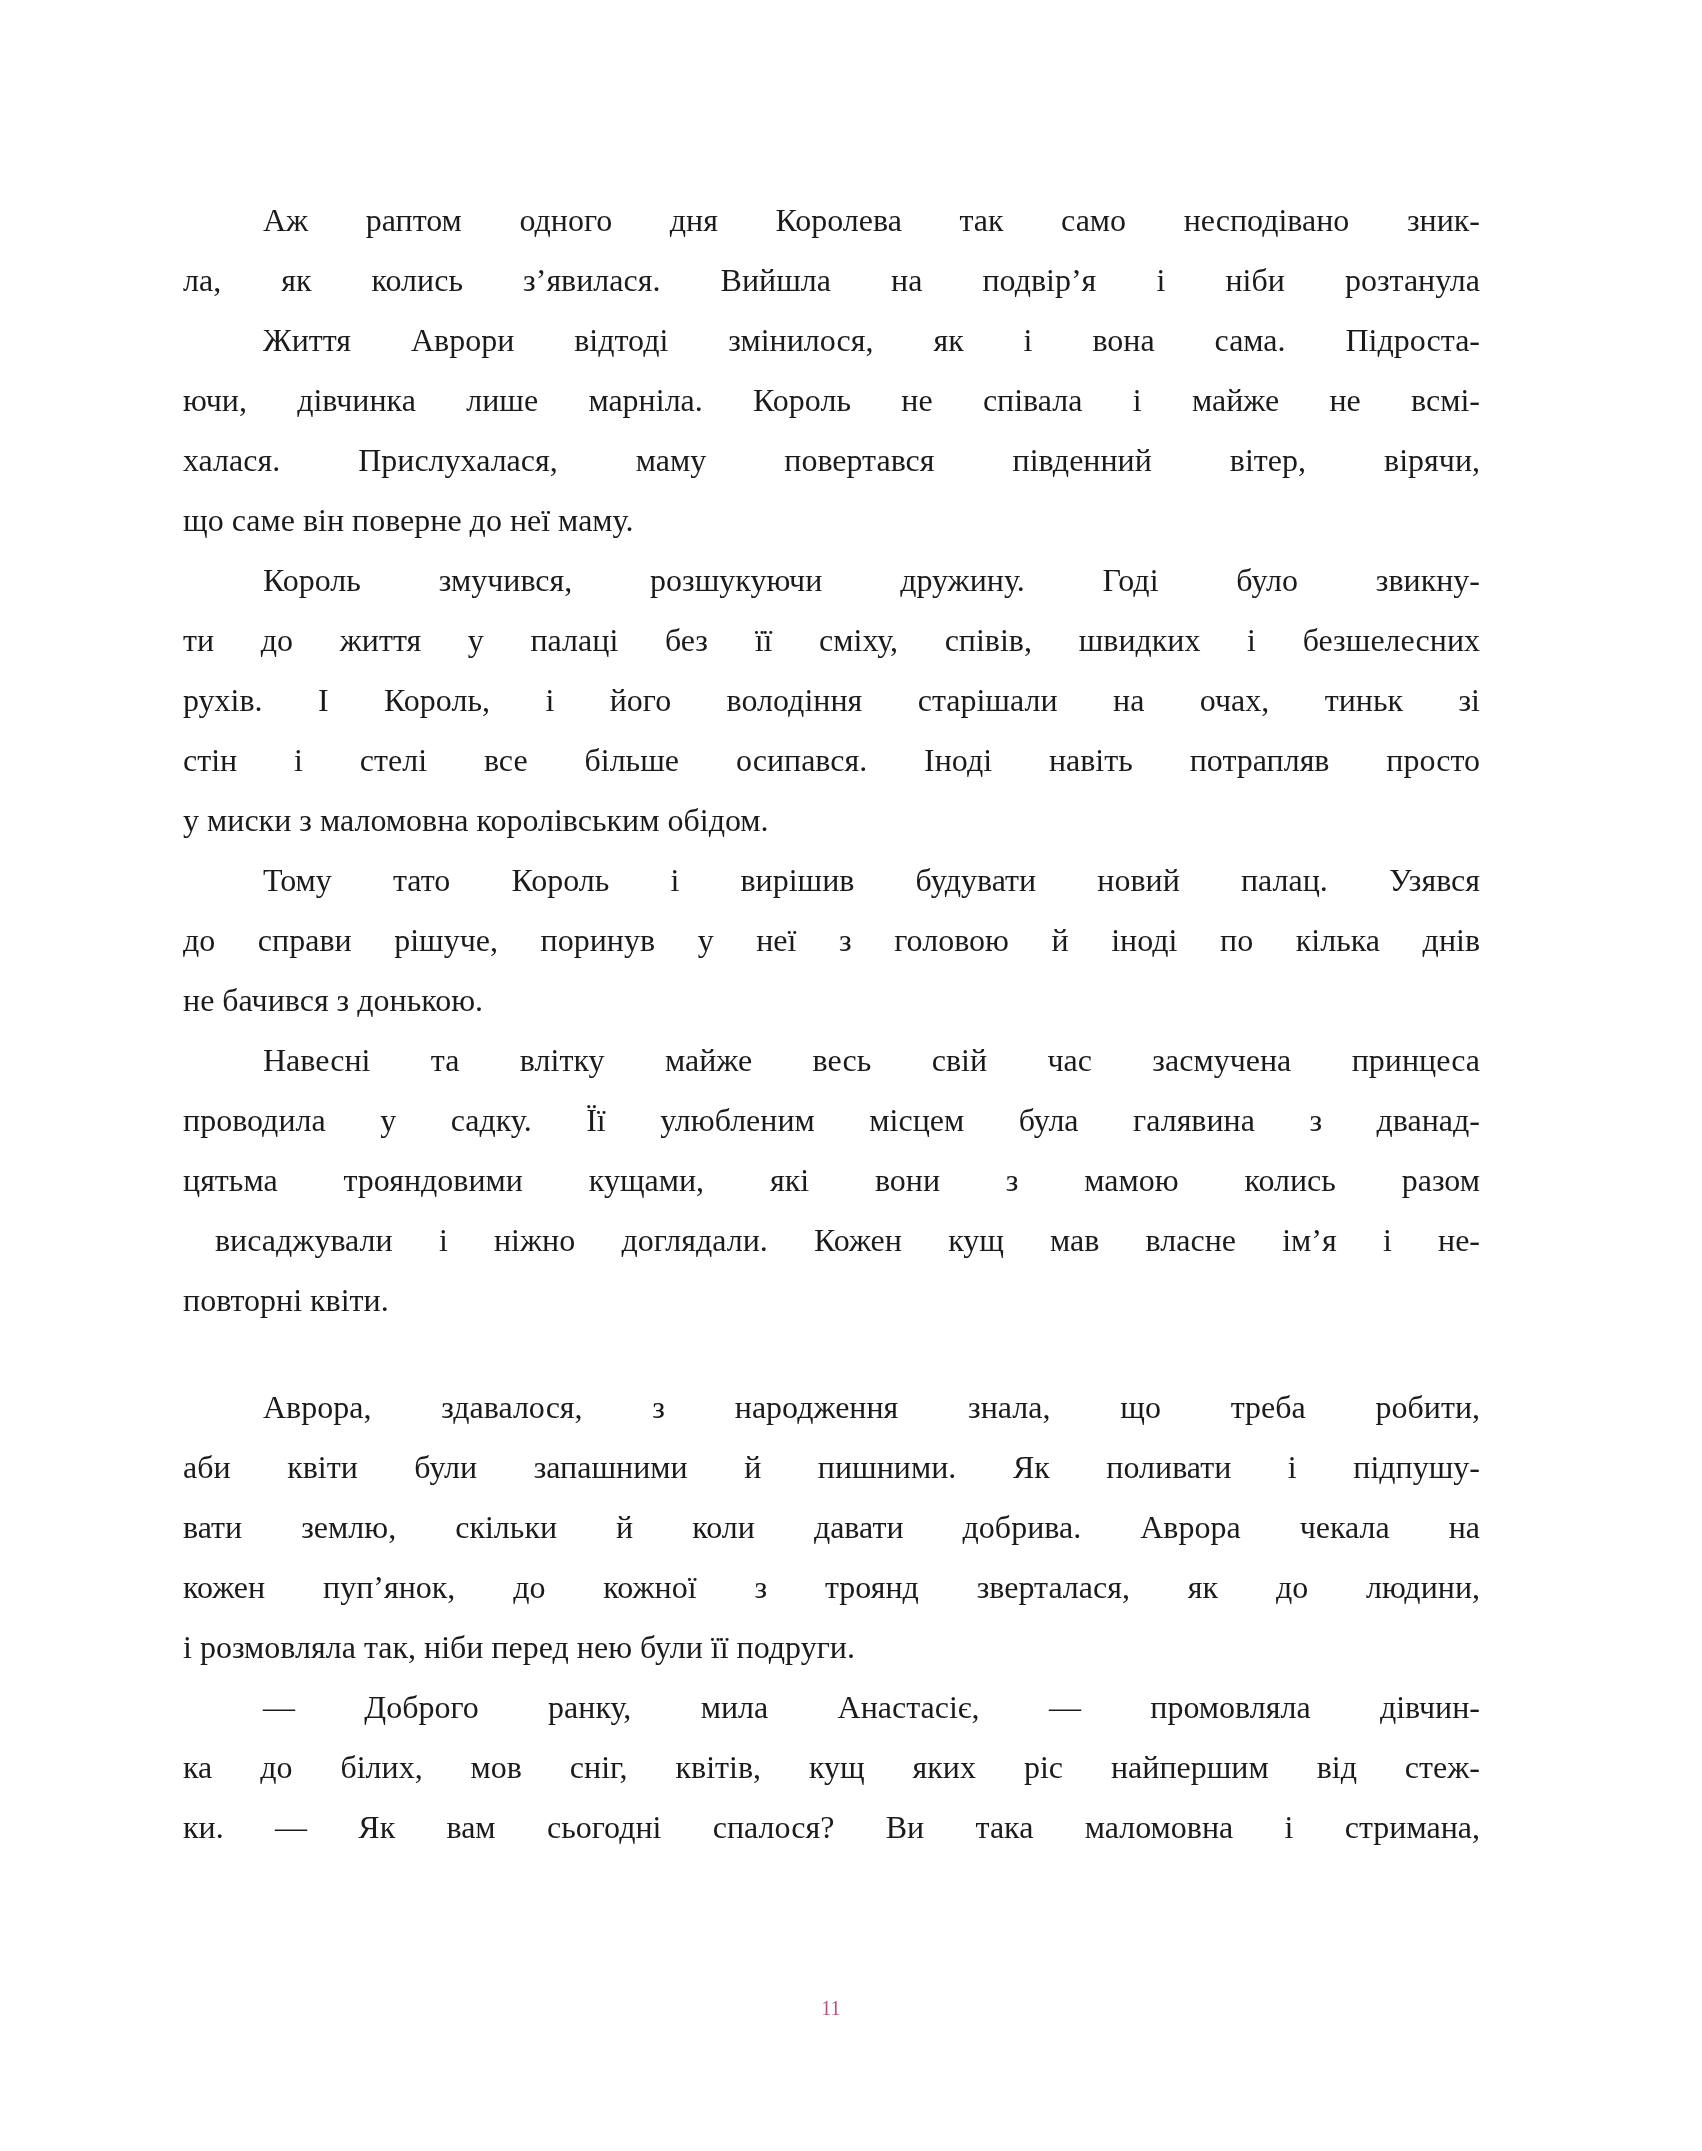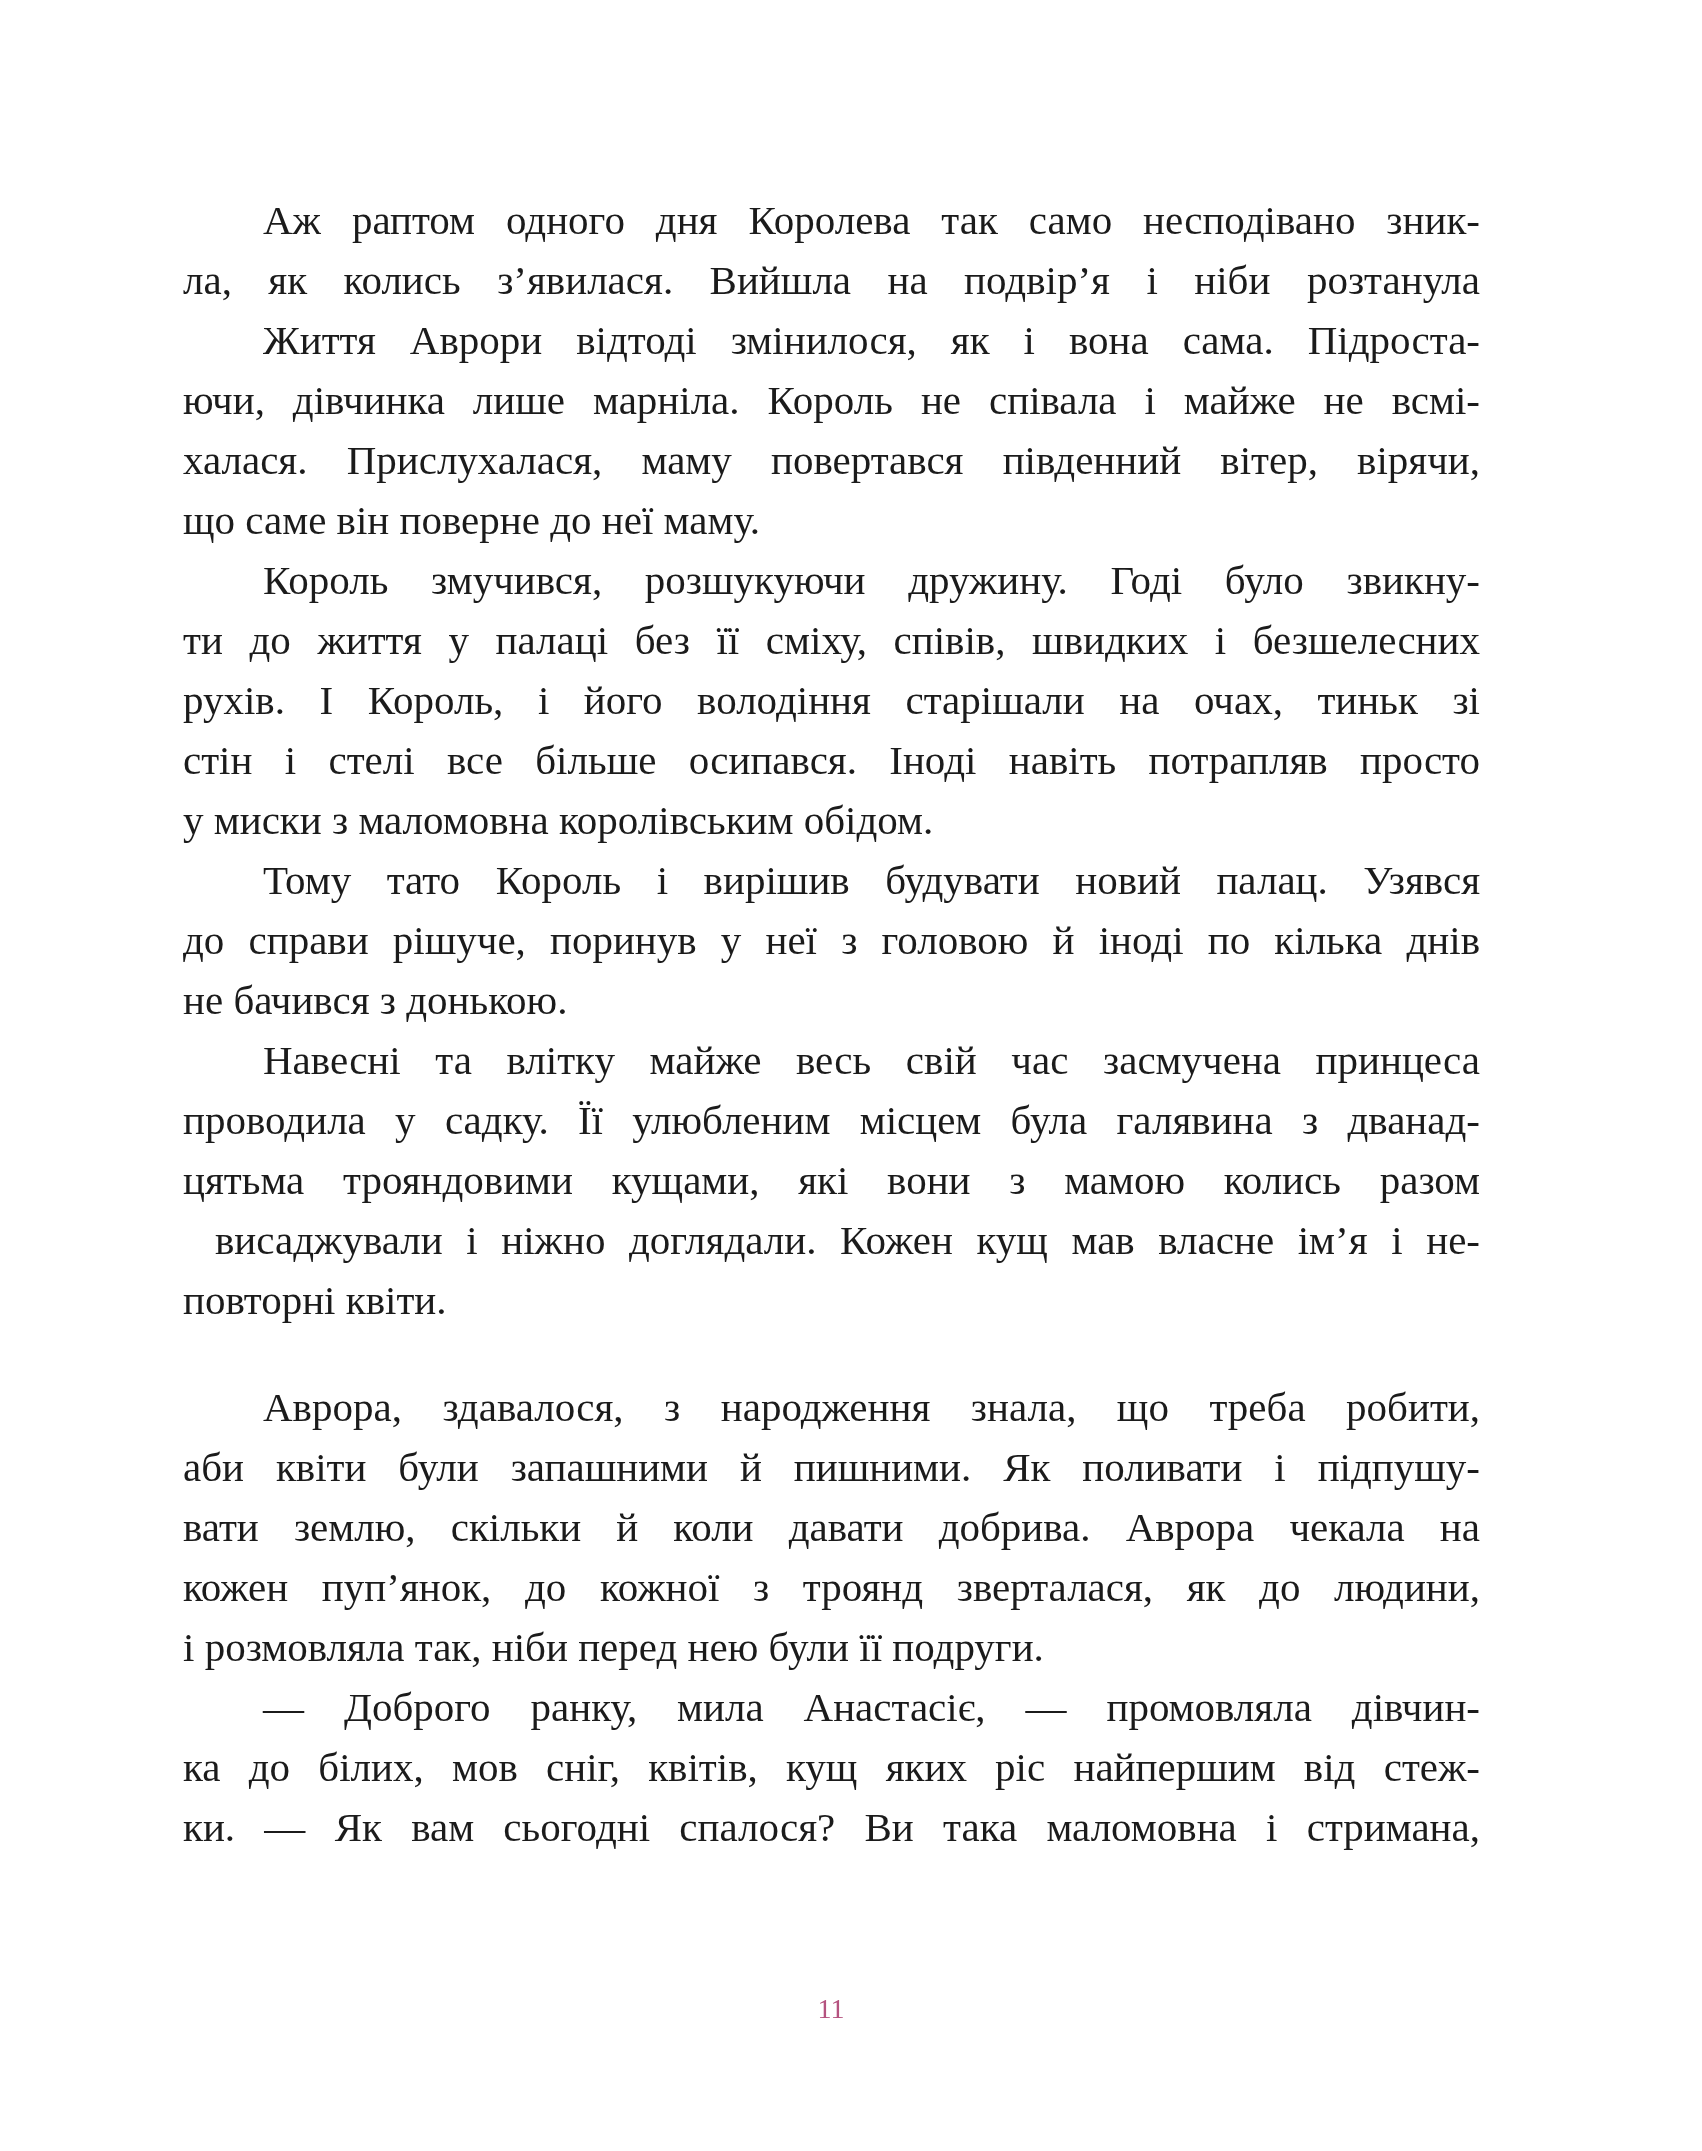--- a/index.html
+++ b/index.html
@@ -20,21 +20,21 @@
       width: 1702px;
       height: 2152px;
       background: #ffffff;
     }
     .text-column {
       position: absolute;
       left: 183px;
       top: 190px;
       width: 1297px;
       font-family: "Liberation Serif", "DejaVu Serif", serif;
-      font-size: 41px;
+      font-size: 32px;
       line-height: 60px;
       color: #1b1b1b;
     }
     .line {
       display: block;
       white-space: nowrap;
       height: 60px;
       text-align: justify;
       text-align-last: justify;
       word-spacing: 0;
@@ -46,21 +46,21 @@
     .line.first {
       padding-left: 80px;
     }
     .page-number {
       position: absolute;
       left: 0;
       width: 1662px;
       top: 1991px;
       text-align: center;
       font-family: "Liberation Serif", "DejaVu Serif", serif;
-      font-size: 28px;
+      font-size: 20px;
       line-height: 35px;
       color: #b5527f;
     }
   </style>
 </head>
 <body>
 
 <div class="page">
   <div class="text-column">
 

